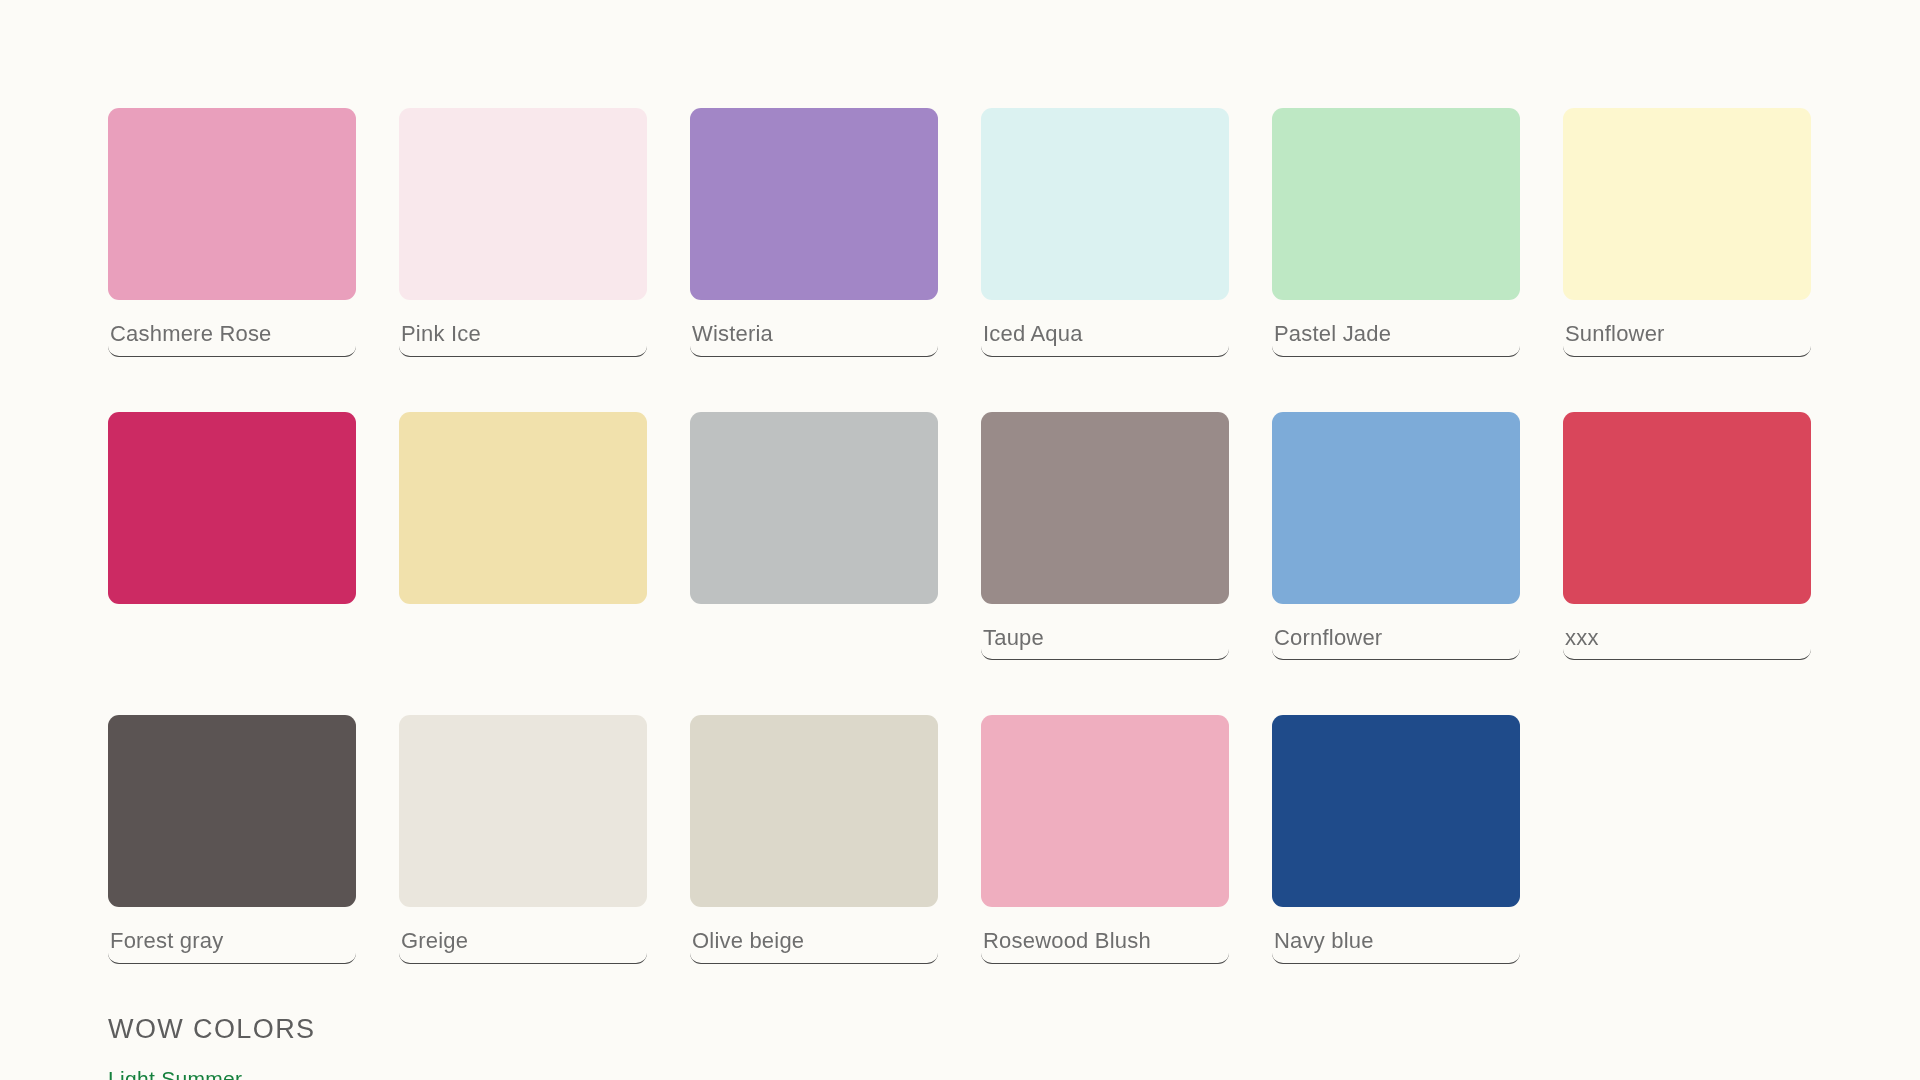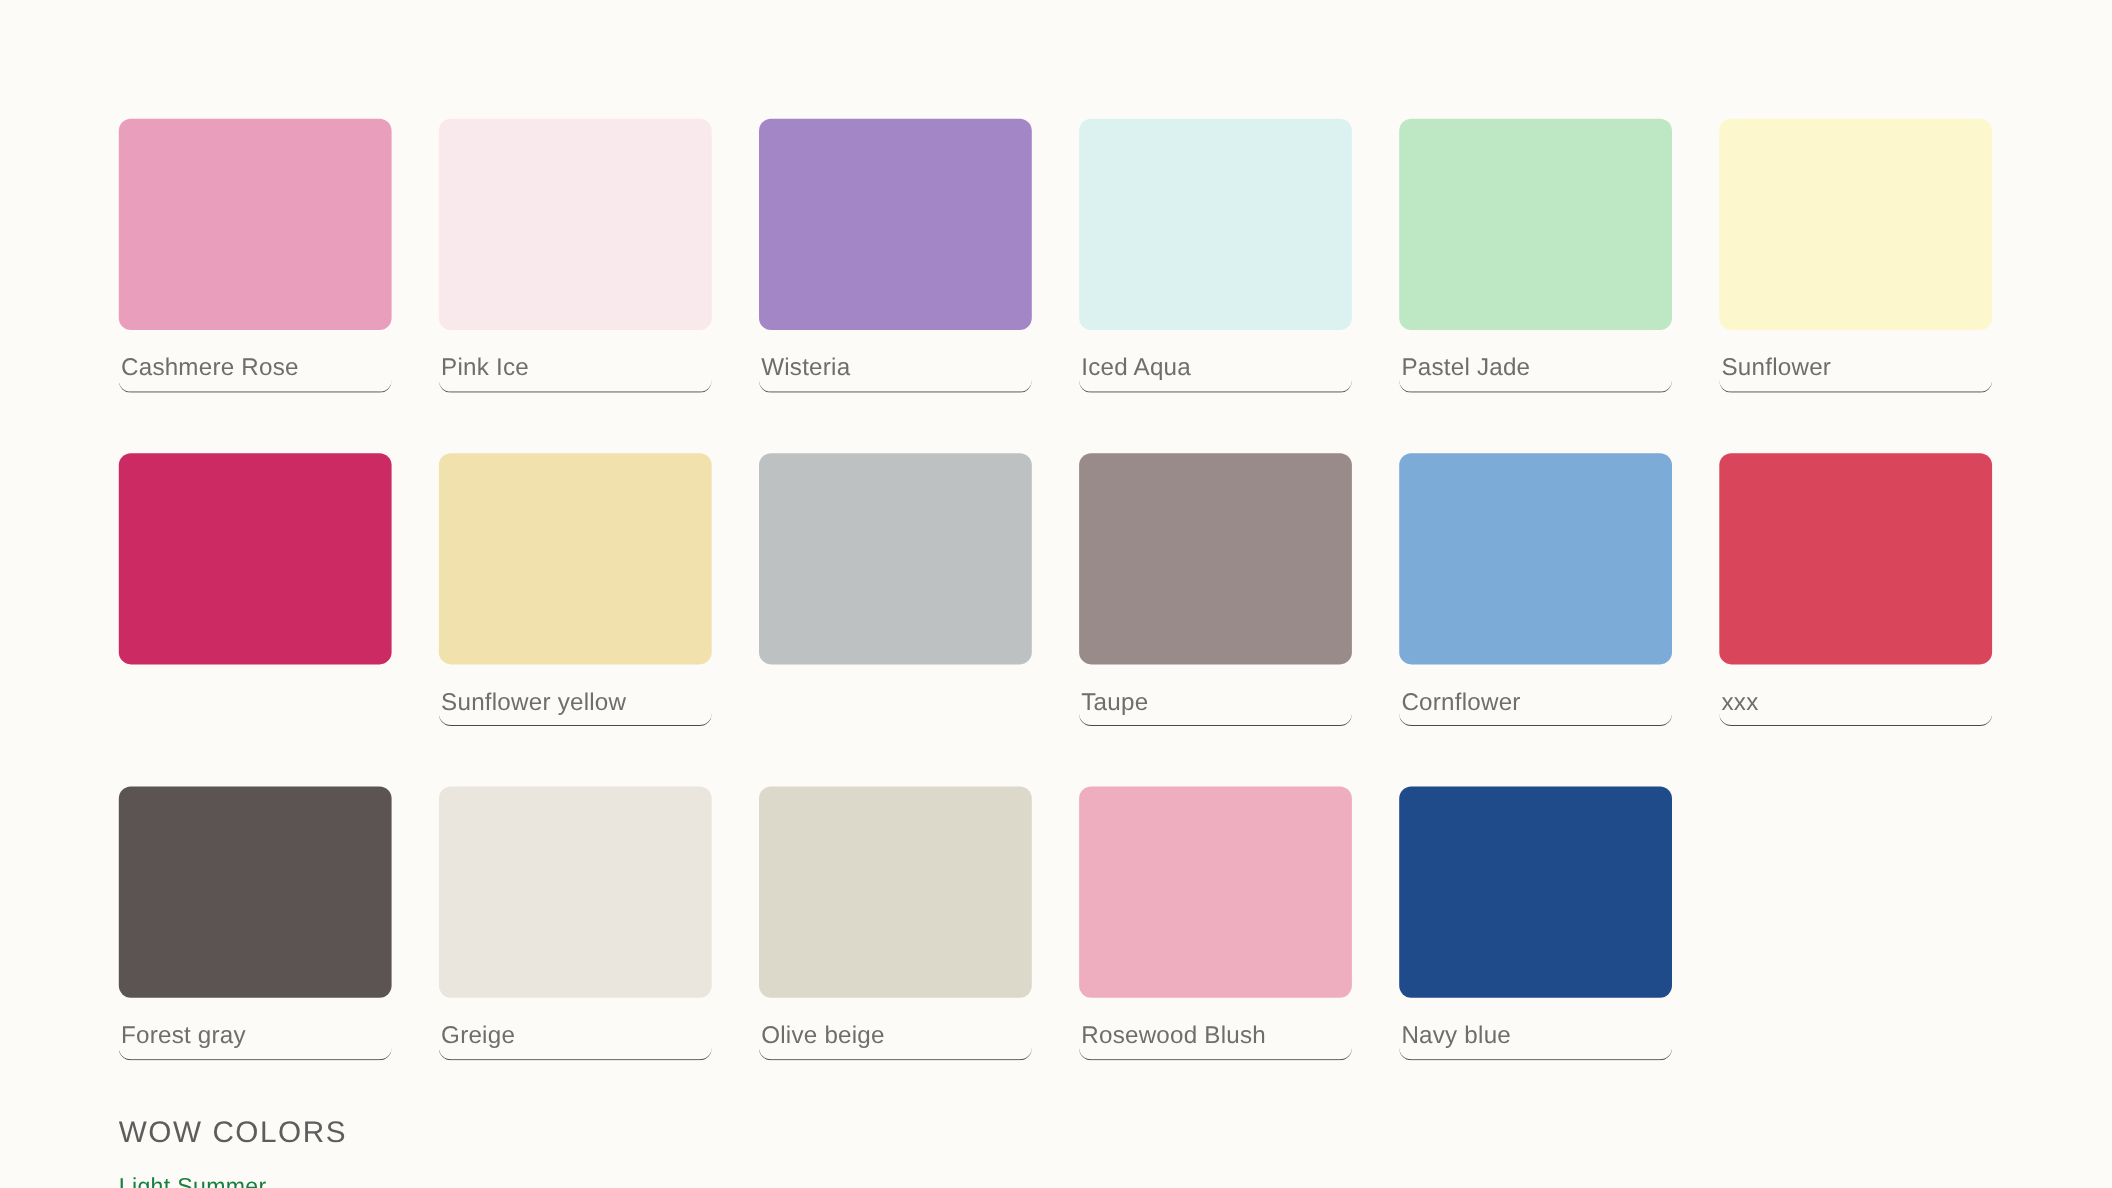--- a/index.html
+++ b/index.html
@@ -117,21 +117,20 @@
       <div class="swatch-chip" style="background-color: rgb(253, 247, 206);"></div>
       <div class="swatch-caption">Sunflower</div>
     </div>
 
     <div class="swatch-cell">
       <div class="swatch-chip" style="background-color: rgb(204, 42, 99);"></div>
     </div>
 
     <div class="swatch-cell">
       <div class="swatch-chip" style="background-color: rgb(241, 225, 172);"></div>
-      <div class="swatch-caption">Sunflower yellow</div>
     </div>
 
     <div class="swatch-cell">
       <div class="swatch-chip" style="background-color: rgb(190, 193, 193);"></div>
     </div>
 
     <div class="swatch-cell">
       <div class="swatch-chip" style="background-color: rgb(153, 139, 137);"></div>
       <div class="swatch-caption">Taupe</div>
     </div>

